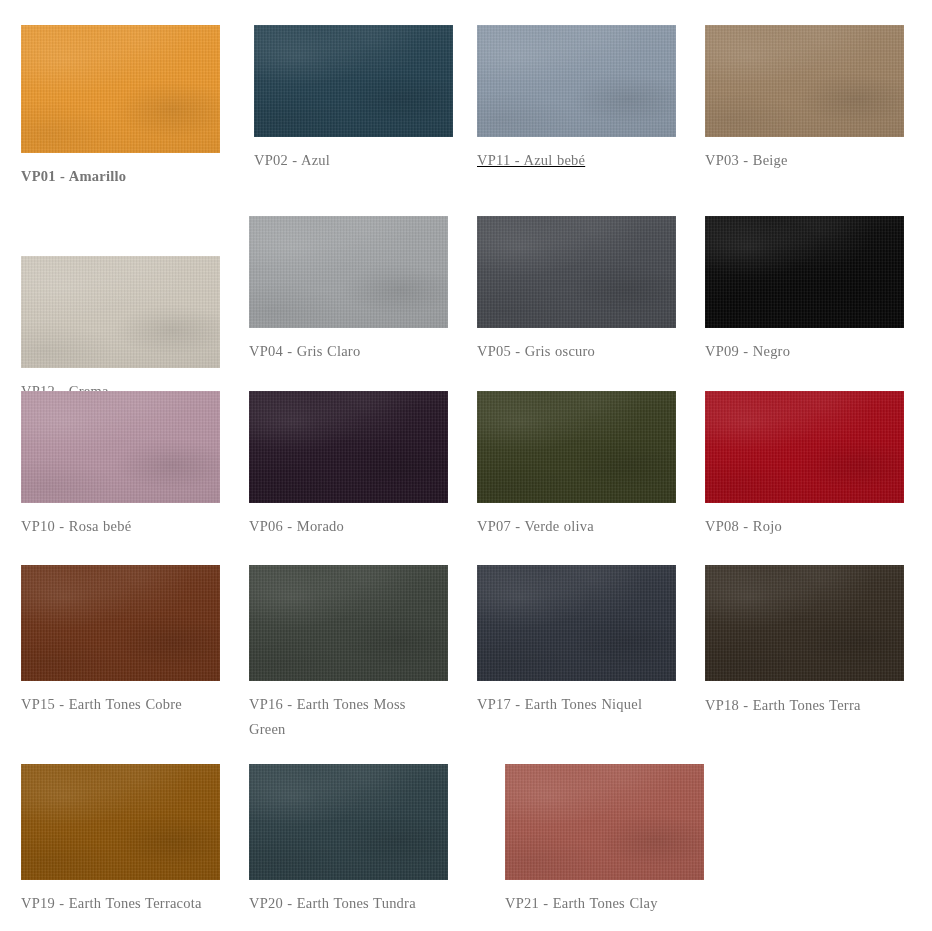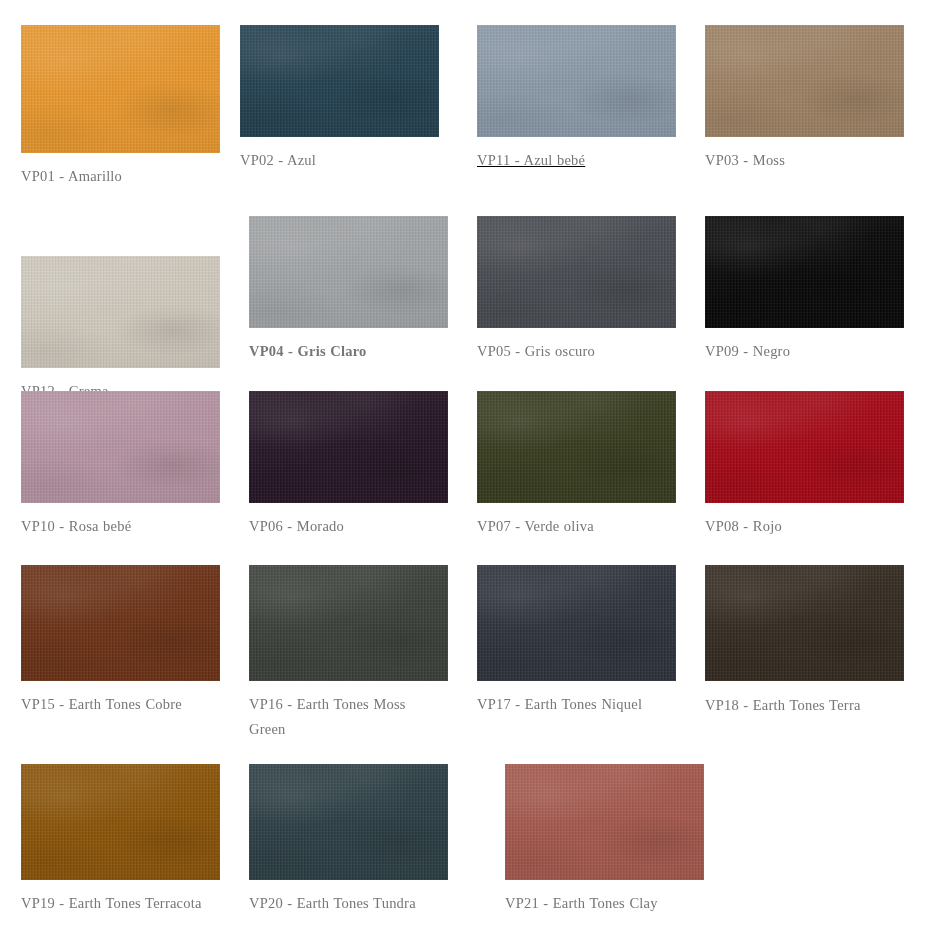--- a/index.html
+++ b/index.html
@@ -88,23 +88,23 @@
 </head>
 <body>
 
 <div id="swatch-grid" style="background: rgb(255, 255, 255);">
     <div class="swatch-card" style="left: 21px; top: 25px; width: 199px;">
       <div class="swatch-chip" style="width: 199px; height: 128px; background: rgb(232, 151, 46);">
         <div class="tex-weave"></div>
         <div class="tex-mottle"></div>
         <div class="tex-sheen"></div>
       </div>
-      <div class="swatch-label" style="color: rgb(118, 118, 118);">VP01 - Amarillo</div>
-    </div>
-    <div class="swatch-card" style="left: 240px; top: 25px; width: 199px;">
+      <div class="swatch-label" style="color: rgb(118, 118, 118); font-weight: bold;">VP01 - Amarillo</div>
+    </div>
+    <div class="swatch-card" style="left: 254px; top: 25px; width: 199px;">
       <div class="swatch-chip" style="width: 199px; height: 112px; background: rgb(35, 64, 79);">
         <div class="tex-weave"></div>
         <div class="tex-mottle"></div>
         <div class="tex-sheen"></div>
       </div>
       <div class="swatch-label" style="color: rgb(118, 118, 118);">VP02 - Azul</div>
     </div>
     <div class="swatch-card" style="left: 477px; top: 25px; width: 199px; text-decoration: underline;">
       <div class="swatch-chip" style="width: 199px; height: 112px; background: rgb(138, 152, 168);">
         <div class="tex-weave"></div>
@@ -112,31 +112,31 @@
         <div class="tex-sheen"></div>
       </div>
       <div class="swatch-label" style="color: rgb(118, 118, 118);">VP11 - Azul bebé</div>
     </div>
     <div class="swatch-card" style="left: 705px; top: 25px; width: 199px;">
       <div class="swatch-chip" style="width: 199px; height: 112px; background: rgb(156, 129, 99);">
         <div class="tex-weave"></div>
         <div class="tex-mottle"></div>
         <div class="tex-sheen"></div>
       </div>
-      <div class="swatch-label" style="color: rgb(118, 118, 118);">VP03 - Moss</div>
+      <div class="swatch-label" style="color: rgb(118, 118, 118);">VP03 - Beige</div>
     </div>
     <div class="swatch-card" style="left: 21px; top: 216px; width: 199px; margin-top: 40px;">
       <div class="swatch-chip" style="width: 199px; height: 112px; background: rgb(207, 200, 188);">
         <div class="tex-weave"></div>
         <div class="tex-mottle"></div>
         <div class="tex-sheen"></div>
       </div>
       <div class="swatch-label" style="color: rgb(118, 118, 118);">VP12 - Crema</div>
     </div>
-    <div class="swatch-card" style="left: 249px; top: 216px; width: 199px; font-weight: bold;">
+    <div class="swatch-card" style="left: 249px; top: 216px; width: 199px;">
       <div class="swatch-chip" style="width: 199px; height: 112px; background: rgb(160, 163, 166);">
         <div class="tex-weave"></div>
         <div class="tex-mottle"></div>
         <div class="tex-sheen"></div>
       </div>
       <div class="swatch-label" style="color: rgb(118, 118, 118);">VP04 - Gris Claro</div>
     </div>
     <div class="swatch-card" style="left: 477px; top: 216px; width: 199px;">
       <div class="swatch-chip" style="width: 199px; height: 112px; background: rgb(71, 74, 80);">
         <div class="tex-weave"></div>

